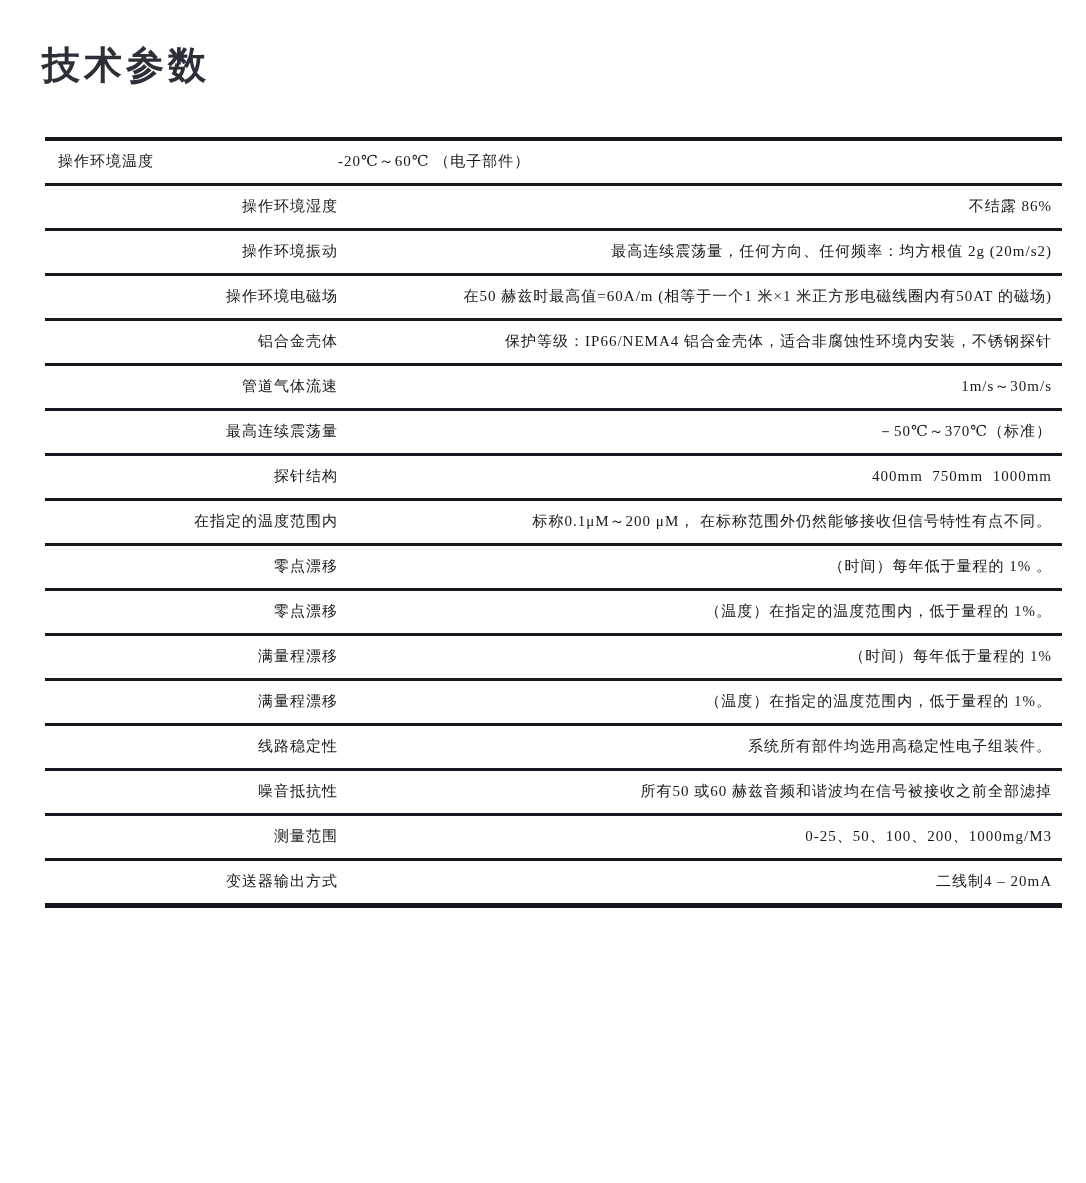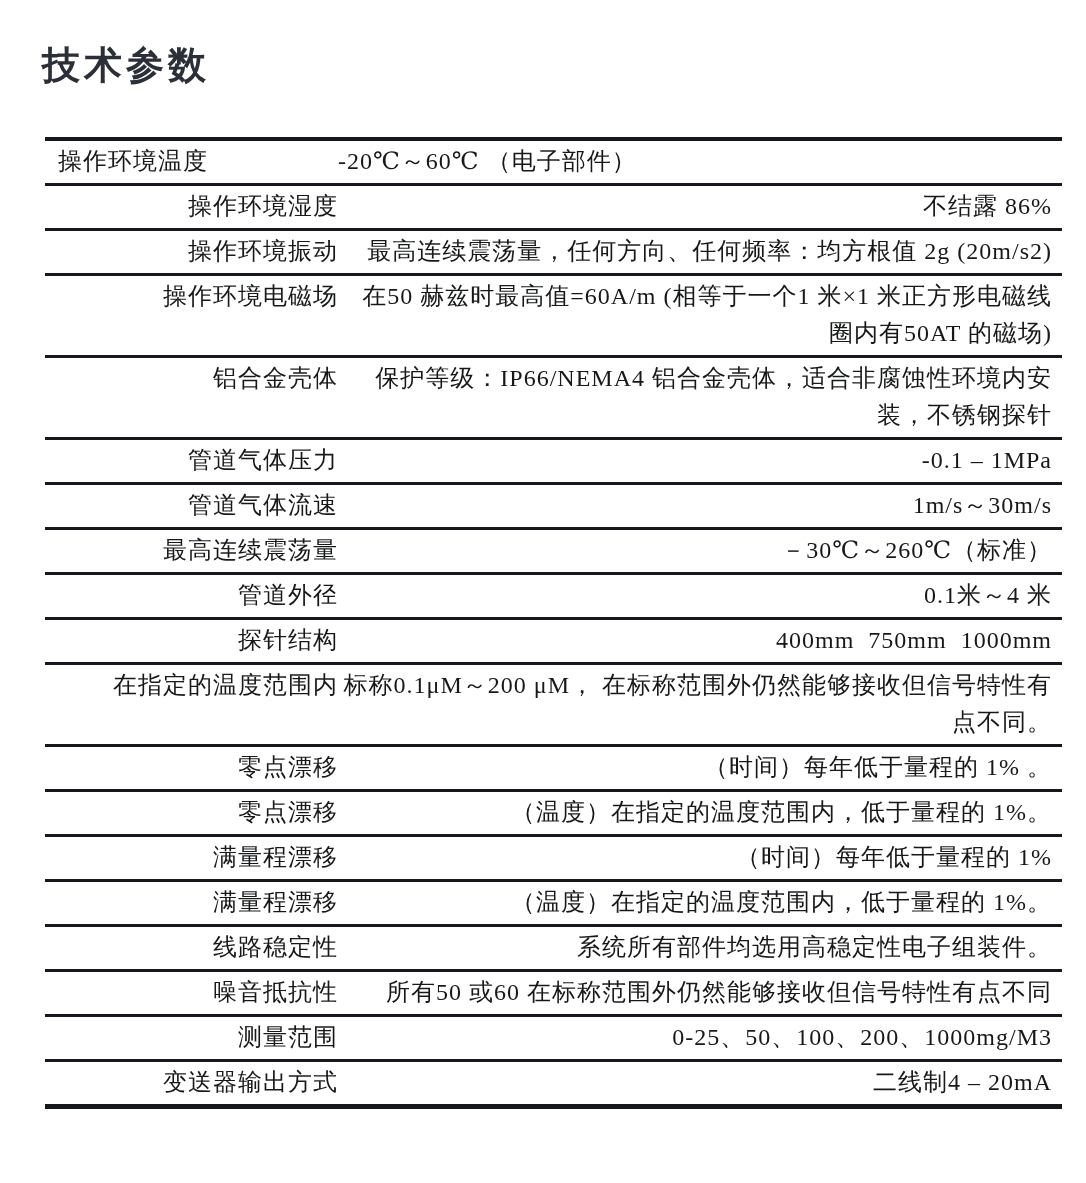--- a/index.html
+++ b/index.html
@@ -35,21 +35,21 @@
     border-top: 4px solid #15181c;
     border-bottom: 5px solid #15181c;
     color: #17181a;
   }
   .spec-table tr + tr {
     border-top: 3px solid #15181c;
     text-align: right;
   }
   .spec-table td {
     box-sizing: border-box;
-    font-size: 24px;
+    font-size: 15px;
     line-height: 37px;
     padding: 2px 0 3px 0;
     vertical-align: top;
     letter-spacing: 1px;
   }
   td.label {
     width: 293px;
     padding-left: 13px;
   }
   td.value {
@@ -80,34 +80,26 @@
       </tr>
       <tr>
         <td class="label">操作环境电磁场</td>
         <td class="value">在50 赫兹时最高值=60A/m (相等于一个1 米×1 米正方形电磁线圈内有50AT 的磁场)</td>
       </tr>
       <tr>
         <td class="label">铝合金壳体</td>
         <td class="value">保护等级：IP66/NEMA4 铝合金壳体，适合非腐蚀性环境内安装，不锈钢探针</td>
       </tr>
       <tr>
-        <td class="label">管道气体压力</td>
-        <td class="value">-0.1 – 1MPa</td>
-      </tr>
-      <tr>
         <td class="label">管道气体流速</td>
         <td class="value">1m/s～30m/s</td>
       </tr>
       <tr>
         <td class="label">最高连续震荡量</td>
-        <td class="value">－30℃～260℃（标准）</td>
-      </tr>
-      <tr>
-        <td class="label">管道外径</td>
-        <td class="value">0.1米～4 米</td>
+        <td class="value">－50℃～370℃（标准）</td>
       </tr>
       <tr>
         <td class="label">探针结构</td>
         <td class="value">400mm  750mm  1000mm</td>
       </tr>
       <tr>
         <td class="label">在指定的温度范围内</td>
         <td class="value">标称0.1μM～200 μM， 在标称范围外仍然能够接收但信号特性有点不同。</td>
       </tr>
       <tr>
@@ -125,21 +117,21 @@
       <tr>
         <td class="label">满量程漂移</td>
         <td class="value">（温度）在指定的温度范围内，低于量程的 1%。</td>
       </tr>
       <tr>
         <td class="label">线路稳定性</td>
         <td class="value">系统所有部件均选用高稳定性电子组装件。</td>
       </tr>
       <tr>
         <td class="label">噪音抵抗性</td>
-        <td class="value">所有50 或60 在标称范围外仍然能够接收但信号特性有点不同</td>
+        <td class="value">所有50 或60 赫兹音频和谐波均在信号被接收之前全部滤掉</td>
       </tr>
       <tr>
         <td class="label">测量范围</td>
         <td class="value">0-25、50、100、200、1000mg/M3</td>
       </tr>
       <tr>
         <td class="label">变送器输出方式</td>
         <td class="value">二线制4 – 20mA</td>
       </tr>
     </tbody>

